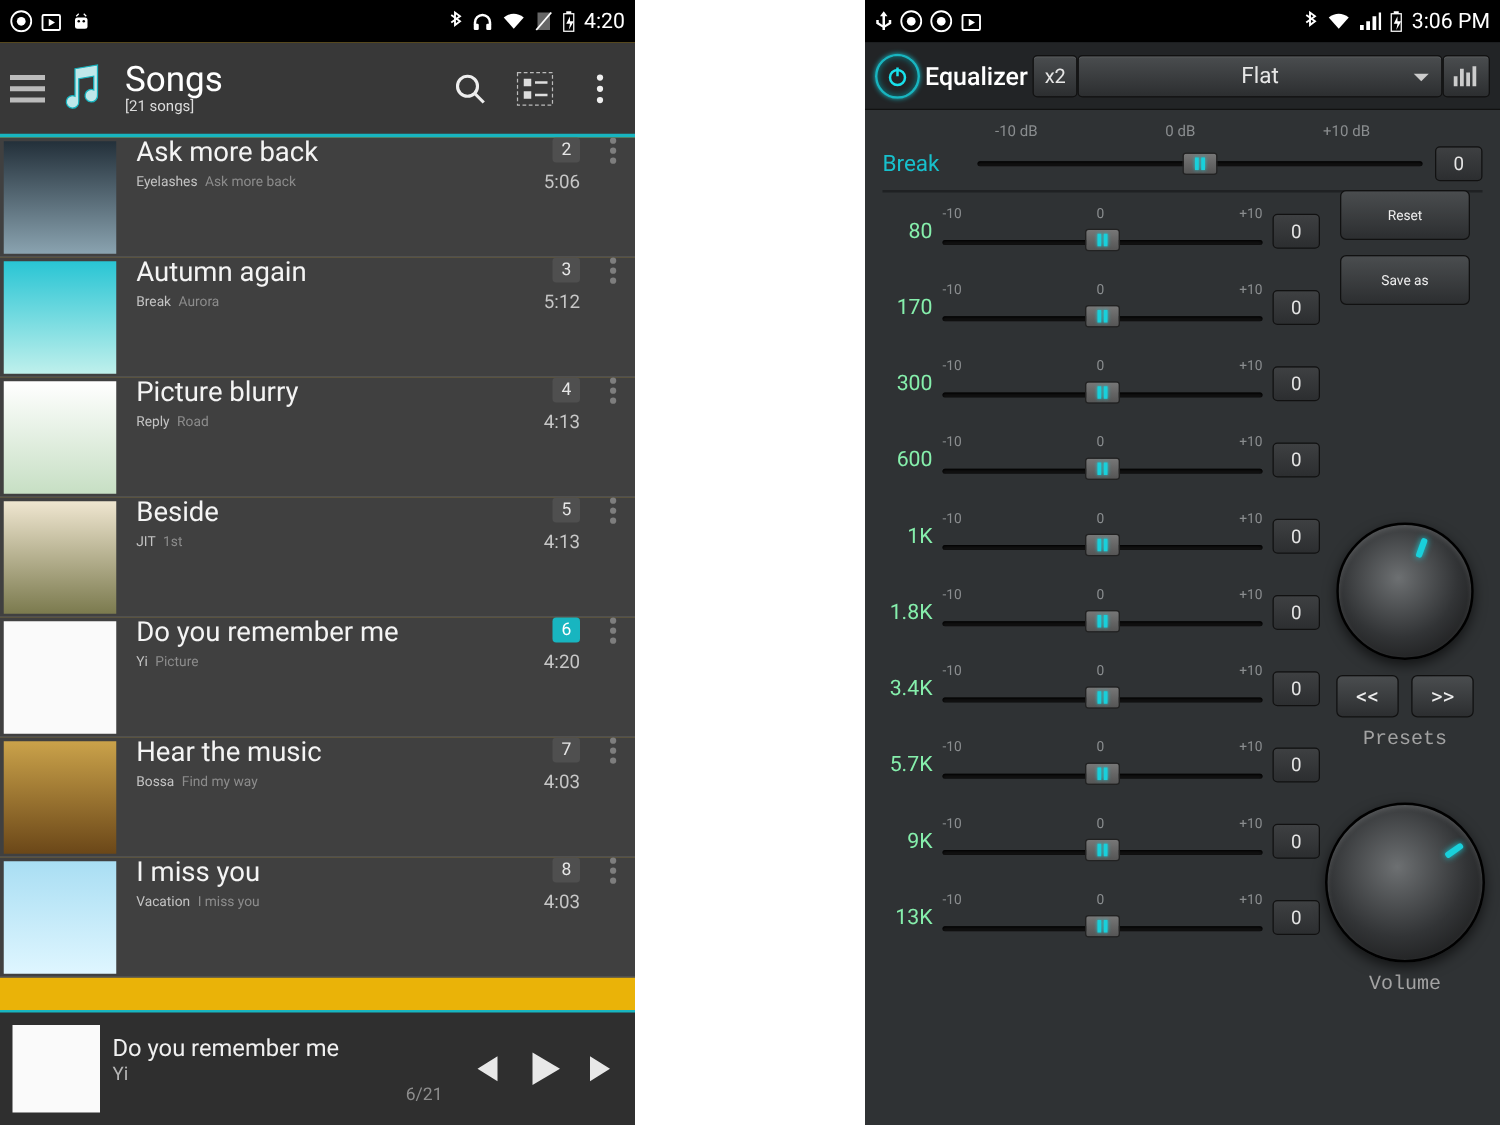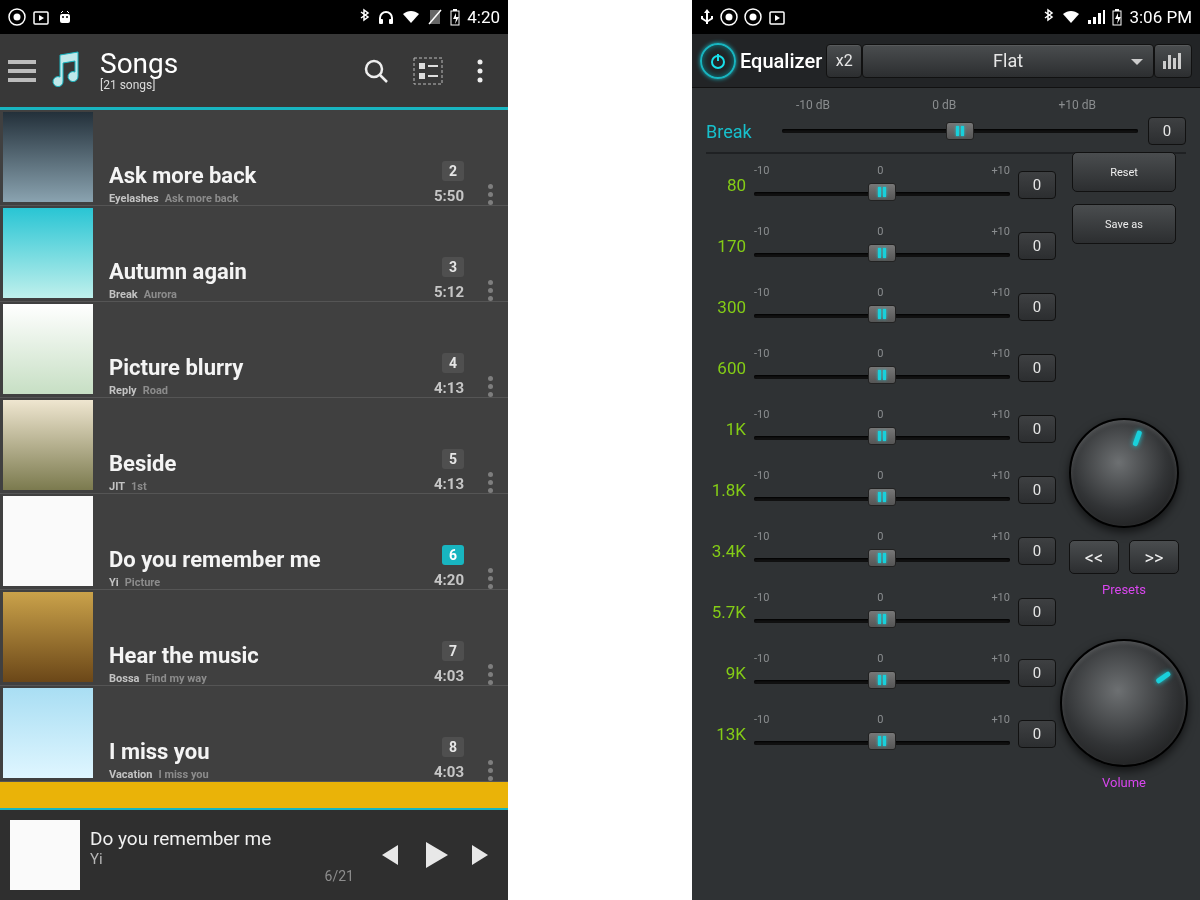--- a/index.html
+++ b/index.html
@@ -19,21 +19,21 @@
   .hamburger { width: 28px; display: flex; flex-direction: column; gap: 5px; }
   .hamburger span { height: 4px; background: #bbb; }
   .lheader .titleblock { flex: 1; line-height: 1.1; color: #fff; }
   .lheader .titleblock .ttop { font-size: 28px; }
   .lheader .titleblock .tsub { font-size: 12px; color: #dcdcdc; }
   .hicon { width: 40px; height: 40px; display: flex; align-items: center; justify-content: center; }
   .noteicon svg, .hicon svg { display:block; }
 
   
   .songlist { height: calc(100% - 34px - 76px - 92px); overflow: hidden; }
-  .song { height: 96px; display: flex; align-items: flex-end; padding-right: 6px; gap: 10px; border-bottom: 1px solid #555; background: #404040; position: relative; font-weight: bold; }
+  .song { height: 96px; display: flex; align-items: flex-start; padding-right: 6px; gap: 10px; border-bottom: 1px solid #555; background: #404040; position: relative; }
   .song .art { width: 90px; height: 90px; margin: 3px 0 3px 3px; background: #7b8a74; flex: none; }
   .song .meta { flex: 1; padding-left: 6px; }
   .song .meta .title { font-size: 22px; color: #f4f4f4; margin-bottom: 4px; white-space: nowrap; overflow: hidden; text-overflow: ellipsis; max-width: 300px;}
   .song .meta .sub { font-size: 11px; color: #c3c3c3; }
   .song .meta .sub .album { color: #8c8c8c; margin-left: 6px; }
   .song .right { width: 55px; text-align: right; font-size: 15px; color: #c6c6c6; display:flex; flex-direction:column; align-items:flex-end; gap:6px;}
   .song .right .track { background: #4f4f4f; color:#e6e6e6; font-size:14px; padding: 2px 7px; border-radius: 3px; }
   .song .right .track.accent { background: #18b5c0; color:#fff; }
   .song .ov { width: 24px; display: flex; flex-direction: column; align-items: center; gap: 3px; margin-left:4px;}
   .song .ov span { width: 5px; height: 5px; background: #7e7e7e; border-radius: 50%; }
@@ -65,30 +65,30 @@
   .preamp .lbl { color:#17c0cc; font-size:18px; width:66px;}
   .slider { flex:1; position:relative; height:30px; }
   .slider .track { position:absolute; left:0; right:0; top:13px; height:4px; background:#111; border-radius:2px; box-shadow: inset 0 1px 2px #000; }
   .slider .thumb { position:absolute; top:6px; width:28px; height:18px; transform:translateX(-50%); background:linear-gradient(#777,#555); border:1px solid #222; border-radius:3px; display:flex; align-items:center; justify-content:center; gap:2px;}
   .slider .thumb::before,.slider .thumb::after{content:"";width:3px;height:10px;background:#18d0db;box-shadow:0 0 3px #18d0db;}
   .valbox { width:38px; height:28px; background:linear-gradient(#3e4042,#2c2e30); border:1px solid #111; border-radius:4px; font-size:15px; color:#e6e6e6; display:flex; align-items:center; justify-content:center;}
   .sep { height:2px; background:#1f2123; margin: 6px 0 10px; }
 
   .bands { width: 350px; }
   .bandrow { display:flex; align-items:center; gap:8px; margin-bottom: 20px;}
-  .bandrow .flbl { width:40px; text-align:right; color:#84cc16; font-size:17px;}
+  .bandrow .flbl { width:40px; text-align:right; color:#86efac; font-size:17px;}
   .band-scale { position:relative; flex:1;}
   .band-scale .marks { display:flex; justify-content:space-between; font-size:11px; color:#8a8d8f; margin-bottom:2px;}
   .band-scale .slider { height:26px;}
   .band-scale .slider .thumb{ top:4px;}
   .sidecol { position:absolute; right:14px; top:64px; width:124px; display:flex; flex-direction:column; gap:12px; align-items:center;}
   .btn { width:104px; height:40px; background:linear-gradient(#4a4d4f,#2c2e30); border:1px solid #111; border-radius:5px; color:#eee; font-size:11px; display:flex; align-items:center; justify-content:center;}
   .knob { width:110px; height:110px; border-radius:50%; background: radial-gradient(circle at 45% 40%, #6d7072 0%, #323436 55%, #111 100%); border:2px solid #000; position:relative; box-shadow: 0 4px 10px rgba(0,0,0,.6), inset 0 2px 4px rgba(255,255,255,.15);}
   .knob .mark { position:absolute; left:50%; top:8px; width:5px; height:16px; background:#19d0db; transform-origin: 50% 47px; border-radius:2px; box-shadow:0 0 5px #19d0db;}
-  .sidecol .knlbl { color:#d946ef; font-size:13px; margin-top:-4px;}
+  .sidecol .knlbl { color:#a3a3a3; font-size:16px; margin-top:-4px;font-family:Liberation Mono, monospace;}
   .presetnav { display:flex; gap:10px;}
   .presetnav .btn{ width:50px; height:34px; font-size:18px;}
 
   
   .art.a1{background:linear-gradient(#23303a,#8aa3b0);} .art.a2{background:linear-gradient(#29c5d4,#bff0ec);}
   .art.a3{background:linear-gradient(#fff,#c7dfc4);} .art.a4{background:linear-gradient(#efe6d0,#7b7a4e);}
   .art.a5{background:#fafafa;} .art.a6{background:linear-gradient(#caa24a,#6b4718);}
   .art.a7{background:linear-gradient(#a9def3,#dff6ff);}
 </style>
 </head>
@@ -179,21 +179,21 @@
 
   <div class="songlist" id="songlist">
       <div class="song">
         <div class="art a1"></div>
         <div class="meta">
           <div class="title">Ask more back</div>
           <div class="sub">Eyelashes<span class="album">Ask more back</span></div>
         </div>
         <div class="right">
           <span class="track">2</span>
-          <span>5:50</span>
+          <span>5:06</span>
         </div>
         <div class="ov">
           <span></span>
           <span></span>
           <span></span>
         </div>
       </div>
       <div class="song">
         <div class="art a2"></div>
         <div class="meta">

